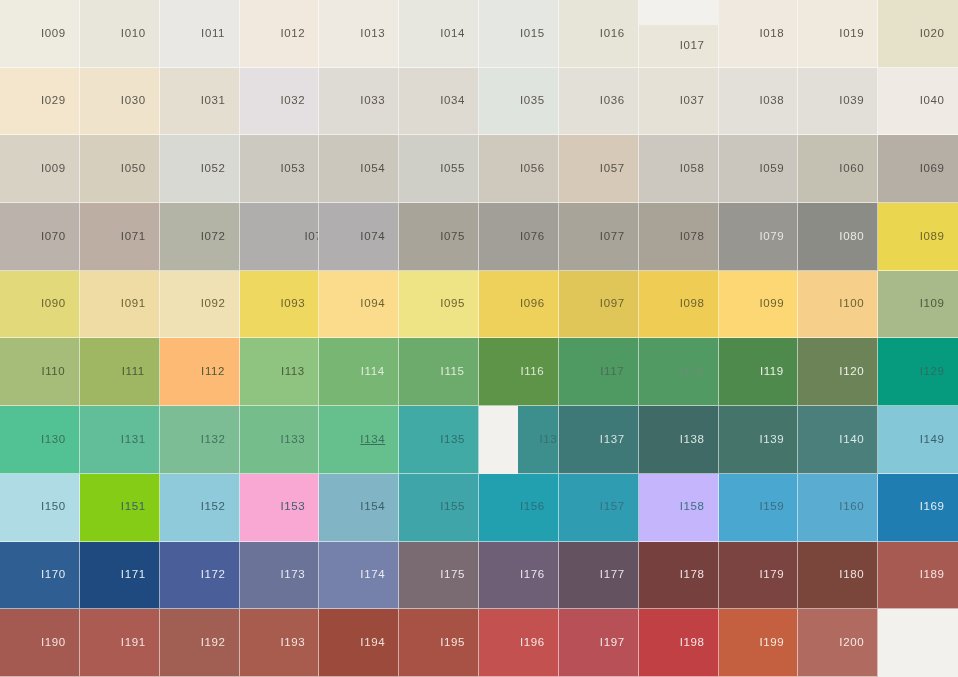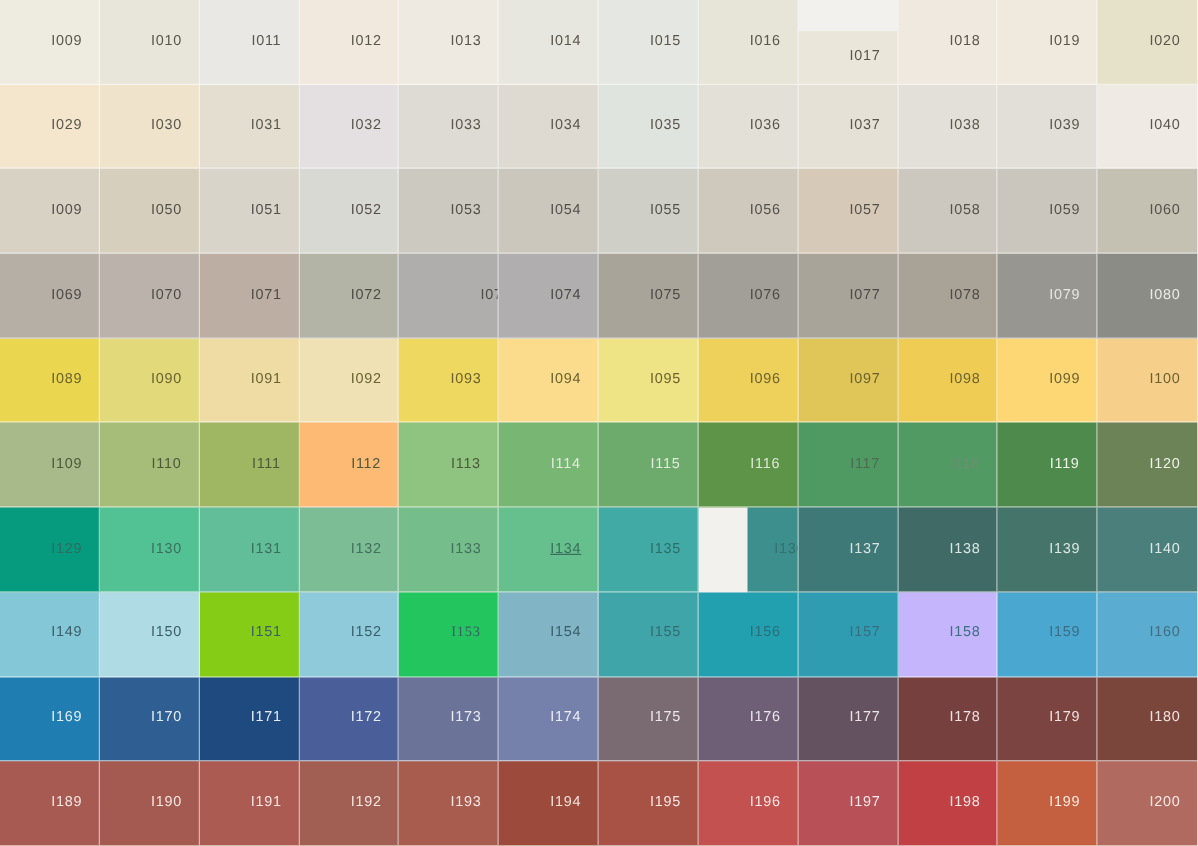--- a/index.html
+++ b/index.html
@@ -121,23 +121,20 @@
     </div>
     <div class="swatch" style="background-color: rgb(239, 234, 227);">
       <span class="swatch-label" style="color: rgb(90, 86, 76); transform: translateX(14px);">I040</span>
     </div>
     <div class="swatch" style="background-color: rgb(216, 210, 197);">
       <span class="swatch-label" style="color: rgb(85, 81, 74); transform: translateX(14px);">I009</span>
     </div>
     <div class="swatch" style="background-color: rgb(215, 207, 189);">
       <span class="swatch-label" style="color: rgb(85, 81, 74); transform: translateX(14px);">I050</span>
     </div>
-    <div class="swatch" style="background-color: rgb(216, 212, 201);">
-      <span class="swatch-label" style="color: rgb(85, 81, 74); transform: translateX(14px);">I051</span>
-    </div>
     <div class="swatch" style="background-color: rgb(217, 217, 212);">
       <span class="swatch-label" style="color: rgb(85, 81, 74); transform: translateX(14px);">I052</span>
     </div>
     <div class="swatch" style="background-color: rgb(204, 201, 193);">
       <span class="swatch-label" style="color: rgb(85, 81, 74); transform: translateX(14px);">I053</span>
     </div>
     <div class="swatch" style="background-color: rgb(203, 199, 189);">
       <span class="swatch-label" style="color: rgb(85, 81, 74); transform: translateX(14px);">I054</span>
     </div>
     <div class="swatch" style="background-color: rgb(207, 207, 200);">
@@ -307,21 +304,21 @@
     </div>
     <div class="swatch" style="background-color: rgb(174, 219, 228);">
       <span class="swatch-label" style="color: rgb(60, 94, 107); transform: translateX(14px);">I150</span>
     </div>
     <div class="swatch" style="background-color: #84cc16; text-align: center;">
       <span class="swatch-label" style="color: rgb(60, 94, 107); transform: translateX(14px);">I151</span>
     </div>
     <div class="swatch" style="background-color: rgb(142, 202, 218);">
       <span class="swatch-label" style="color: rgb(60, 94, 107); transform: translateX(14px);">I152</span>
     </div>
-    <div class="swatch" style="background-color: #22c55e; font-family: Liberation Serif, serif;">
+    <div class="swatch" style="background-color: #f9a8d4;">
       <span class="swatch-label" style="color: rgb(60, 94, 107); transform: translateX(14px);">I153</span>
     </div>
     <div class="swatch" style="background-color: rgb(129, 180, 196);">
       <span class="swatch-label" style="color: rgb(60, 94, 107); transform: translateX(14px);">I154</span>
     </div>
     <div class="swatch" style="background-color: rgb(63, 165, 169);">
       <span class="swatch-label" style="color: rgb(51, 109, 114); transform: translateX(14px);">I155</span>
     </div>
     <div class="swatch" style="background-color: rgb(34, 160, 176);">
       <span class="swatch-label" style="color: rgb(45, 110, 120); transform: translateX(14px);">I156</span>

